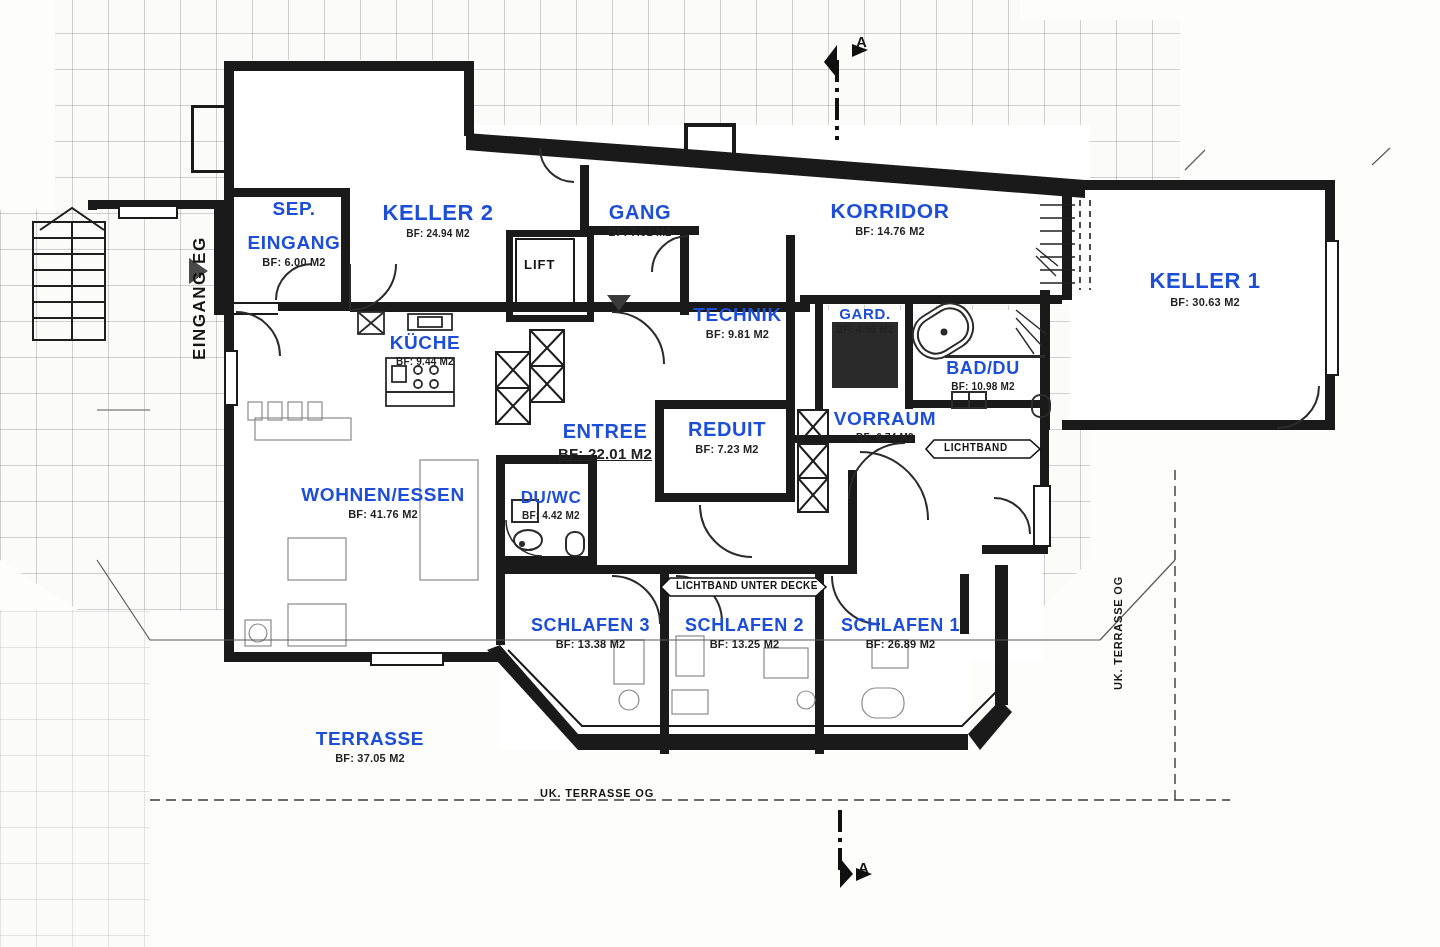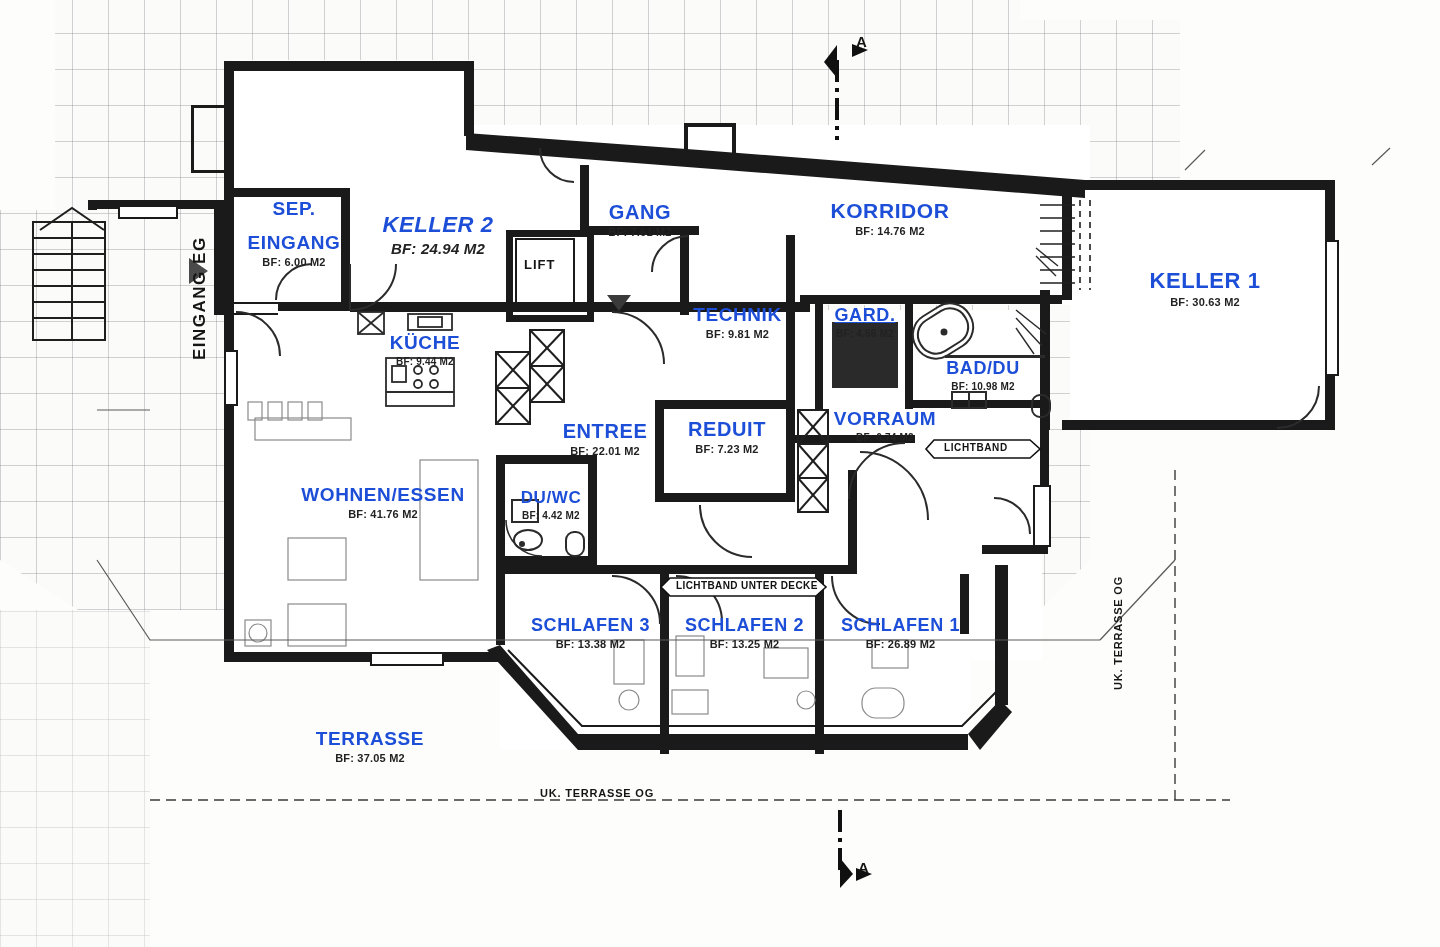--- a/index.html
+++ b/index.html
@@ -305,23 +305,23 @@
       <polygon points="670,578 816,578 826,587 816,596 670,596 661,587"></polygon>
     </g>
   </svg>
 
   <div class="rm" style="left:238px;top:198px;width:112px;">
     <span class="n" style="font-size:19px;">SEP.</span>
     <span class="n" style="font-size:19px;margin-top:12px;">EINGANG</span>
     <span class="a" style="font-size:11px;">BF: 6.00 M2</span>
   </div>
 
-  <div class="rm" style="left:348px;top:212px;width:180px;font-style:italic;">
+  <div class="rm" style="left:348px;top:200px;width:180px;">
     <span class="n" style="font-size:22px;">KELLER 2</span>
-    <span class="a" style="font-size:15px;">BF: 24.94 M2</span>
+    <span class="a" style="font-size:10px;">BF: 24.94 M2</span>
   </div>
 
   <div class="rm" style="left:570px;top:201px;width:140px;">
     <span class="n" style="font-size:20px;">GANG</span>
     <span class="a" style="font-size:11px;">BF: 7.61 M2</span>
   </div>
 
   <div class="rm" style="left:800px;top:199px;width:180px;">
     <span class="n" style="font-size:21px;">KORRIDOR</span>
     <span class="a" style="font-size:11px;">BF: 14.76 M2</span>
@@ -331,37 +331,37 @@
     <span class="n" style="font-size:22px;">KELLER 1</span>
     <span class="a" style="font-size:11px;">BF: 30.63 M2</span>
   </div>
 
   <div class="rm" style="left:680px;top:304px;width:115px;">
     <span class="n" style="font-size:19px;">TECHNIK</span>
     <span class="a" style="font-size:11px;">BF: 9.81 M2</span>
   </div>
 
   <div class="rm" style="left:818px;top:305px;width:94px;">
-    <span class="n" style="font-size:18px;text-decoration:underline;">GARD.</span>
+    <span class="n" style="font-size:15px;">GARD.</span>
     <span class="a" style="font-size:10px;">BF: 4.56 M2</span>
   </div>
 
   <div class="rm" style="left:928px;top:358px;width:110px;">
     <span class="n" style="font-size:18px;">BAD/DU</span>
     <span class="a" style="font-size:10px;">BF: 10.98 M2</span>
   </div>
 
   <div class="rm" style="left:370px;top:332px;width:110px;">
     <span class="n" style="font-size:19px;">KÜCHE</span>
     <span class="a" style="font-size:10px;">BF: 9.44 M2</span>
   </div>
 
   <div class="rm" style="left:545px;top:420px;width:120px;">
     <span class="n" style="font-size:20px;">ENTREE</span>
-    <span class="a" style="font-size:11px;">BF: 22.01 M2</span>
+    <span class="a" style="font-size:15px;text-decoration:underline;">BF: 22.01 M2</span>
   </div>
 
   <div class="rm" style="left:668px;top:418px;width:118px;">
     <span class="n" style="font-size:20px;">REDUIT</span>
     <span class="a" style="font-size:11px;">BF: 7.23 M2</span>
   </div>
 
   <div class="rm" style="left:820px;top:408px;width:130px;">
     <span class="n" style="font-size:19px;">VORRAUM</span>
     <span class="a" style="font-size:10px;">BF: 6.74 M2</span>

